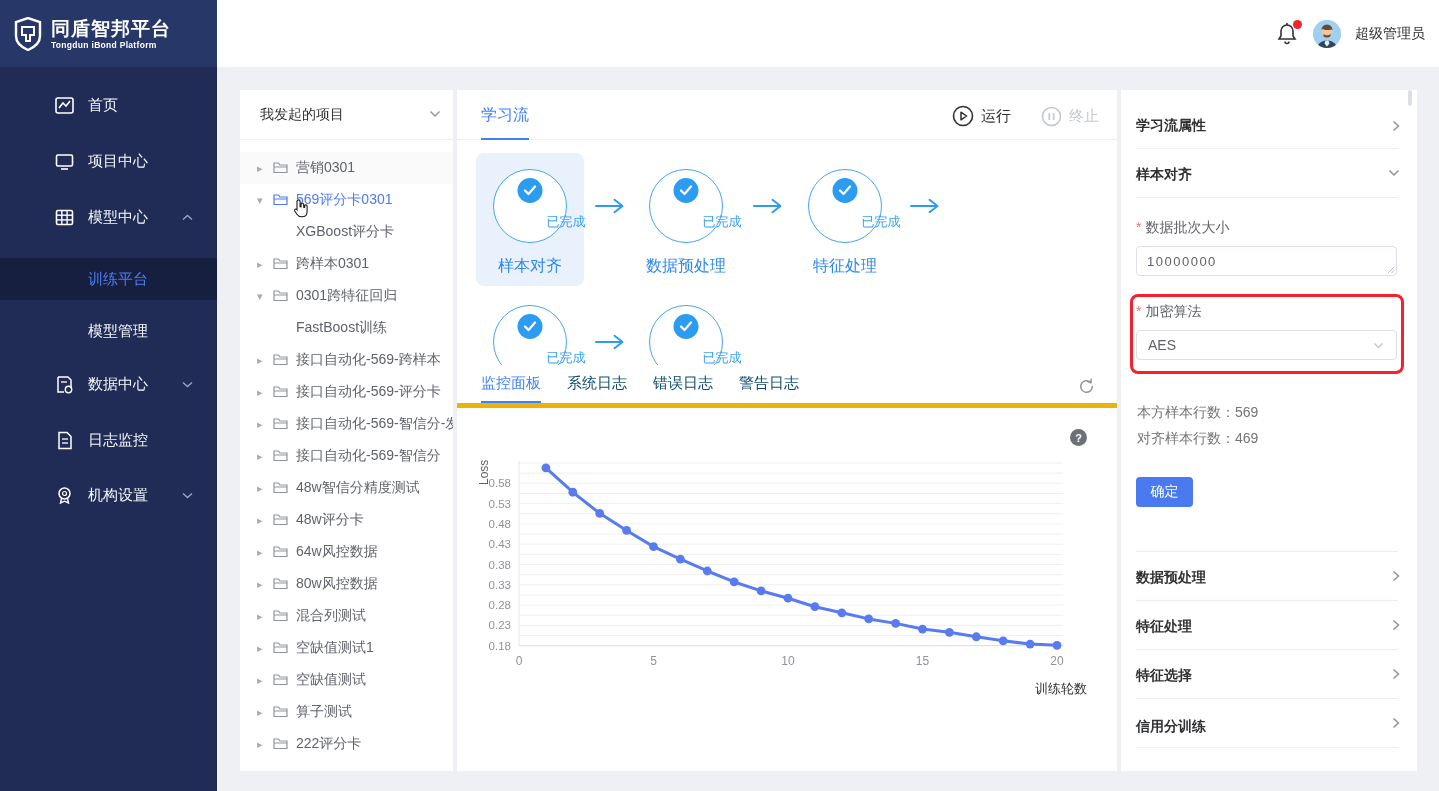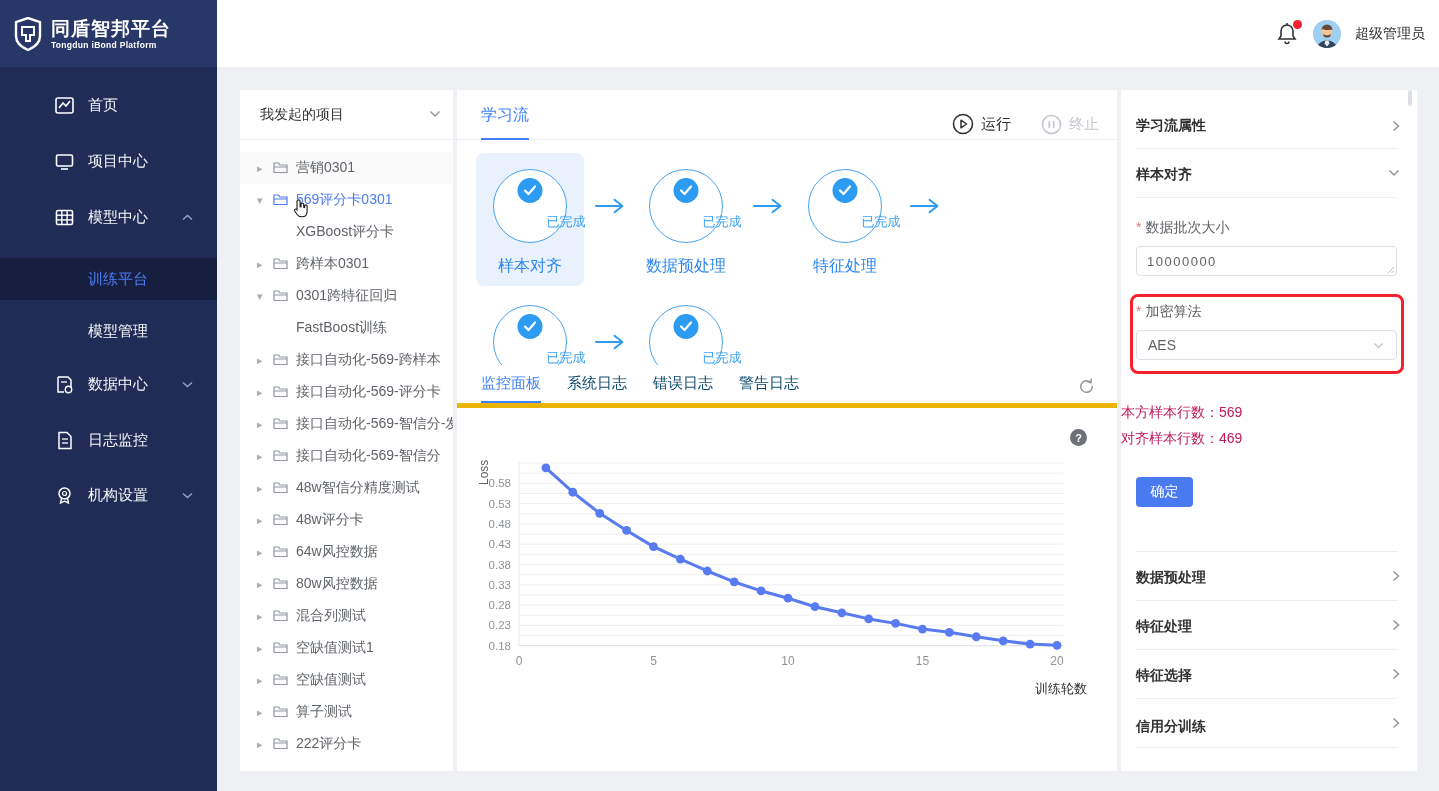--- a/index.html
+++ b/index.html
@@ -44,21 +44,21 @@
   .trow.hovered { background:#fafafa; }
   .trow .caret { position:absolute; left:17px; width:14px; font-size:11px; color:#a8abb2; }
   .trow .folder { position:absolute; left:33px; top:9px; }
   .trow .tlabel { position:absolute; left:56px; font-size:14px; color:#5f6369; }
   .trow.child .tlabel { left:56px; }
   .trow.selected .tlabel { color:#4d7bf3; }
   .cursor-hand { position:absolute; left:51px; top:14px; z-index:9; }
   
   .flow-header { position:relative; height:50px; border-bottom:1px solid #ebeef5; }
   .flow-tab { position:absolute; left:24px; top:0; height:50px; line-height:49px; font-size:16px; color:#4080ff; border-bottom:2px solid #4080ff; }
-  .flow-actions { position:absolute; right:18px; top:0; height:52px; display:flex; align-items:center; gap:30px;margin-top:8px; }
+  .flow-actions { position:absolute; right:18px; top:0; height:52px; display:flex; align-items:center; gap:30px; }
   .act { display:flex; align-items:center; gap:7px; font-size:15px; }
   .act.run { color:#303133; }
   .act.stop { color:#c3c7ce; }
   
   .flow-canvas { position:relative; height:225px; overflow:hidden; }
   .node-card { position:absolute; left:19px; top:13px; width:108px; height:133px; background:#e9f1fd; border-radius:8px; }
   .fnode { position:absolute; width:108px; text-align:center; }
   .node-circle { position:relative; width:74px; height:74px; margin:0 auto; border:1.5px solid #47a4f4; border-radius:50%; background:#fff; }
   .node-check { position:absolute; left:50%; top:8px; transform:translateX(-50%); width:25px; height:25px; border-radius:50%; background:#2b9cf2; display:flex; align-items:center; justify-content:center; }
   .node-status { position:absolute; bottom:11px; width:100%; font-size:13px; color:#3aa1f5; }
@@ -81,21 +81,21 @@
   .field-label { position:absolute; left:15px; font-size:14px; color:#606266; }
   .req-star { color:#f56c6c; margin-right:4px; }
   .batch-input { position:absolute; left:15px; top:156px; width:261px; height:30px; resize:none; overflow:hidden;
     border:1px solid #dcdfe6; border-radius:4px; padding:7px 10px 0; font-size:13px; letter-spacing:1.5px; color:#606266;
     font-family:"Liberation Sans",sans-serif; outline:none; background:#fff; }
   .resize-grip { position:absolute; left:266px; top:176px; }
   .enc-select { position:absolute; left:15px; top:240px; width:261px; height:30px; border:1px solid #dcdfe6; border-radius:4px;
     background:#fff; display:flex; align-items:center; padding-left:11px; font-size:14px; color:#606266; }
   .enc-select .sel-chev { position:absolute; right:12px; top:11px; }
   .annotation-box { position:absolute; left:9px; top:204px; width:274px; height:80px; border:3px solid #f5222d; border-radius:8px; pointer-events:none; z-index:8; }
-  .stat-line { position:absolute; left:0; font-size:14px; color:#be185d; }
+  .stat-line { position:absolute; left:16px; font-size:14px; color:#737373; }
   .confirm-btn { position:absolute; left:15px; top:387px; width:57px; height:30px; background:#4a7af0; color:#fff; font-size:14px;
     border:none; border-radius:4px; display:flex; align-items:center; justify-content:center; }
   svg { display:block; }
 </style>
 </head>
 <body>
 
 <div class="sidebar">
   <div class="logo-band">
     <span>

